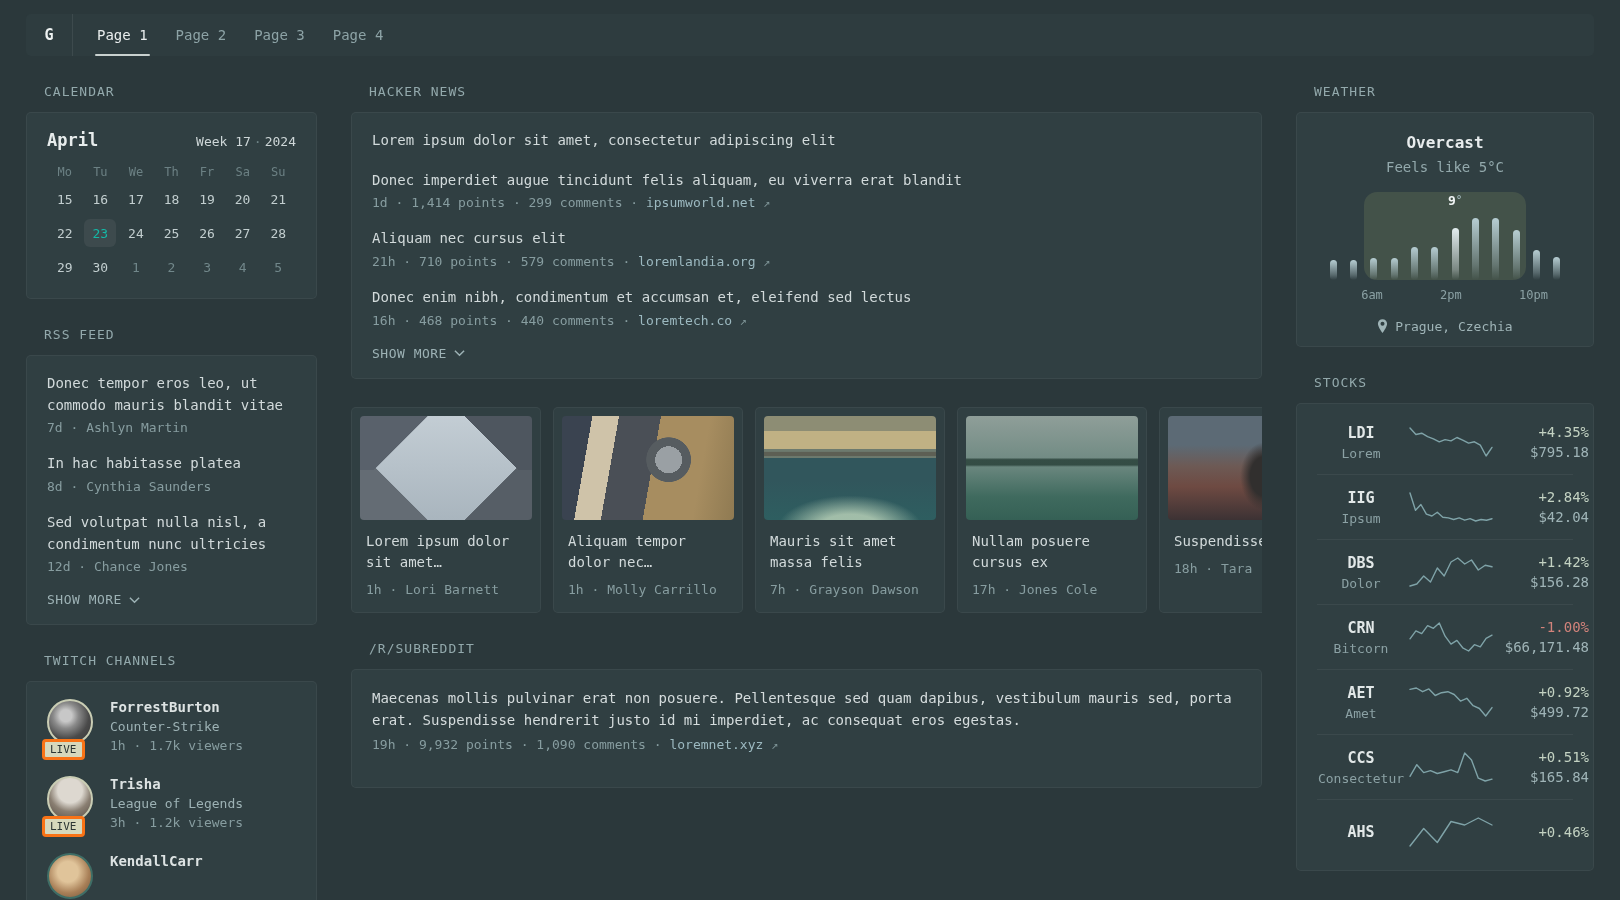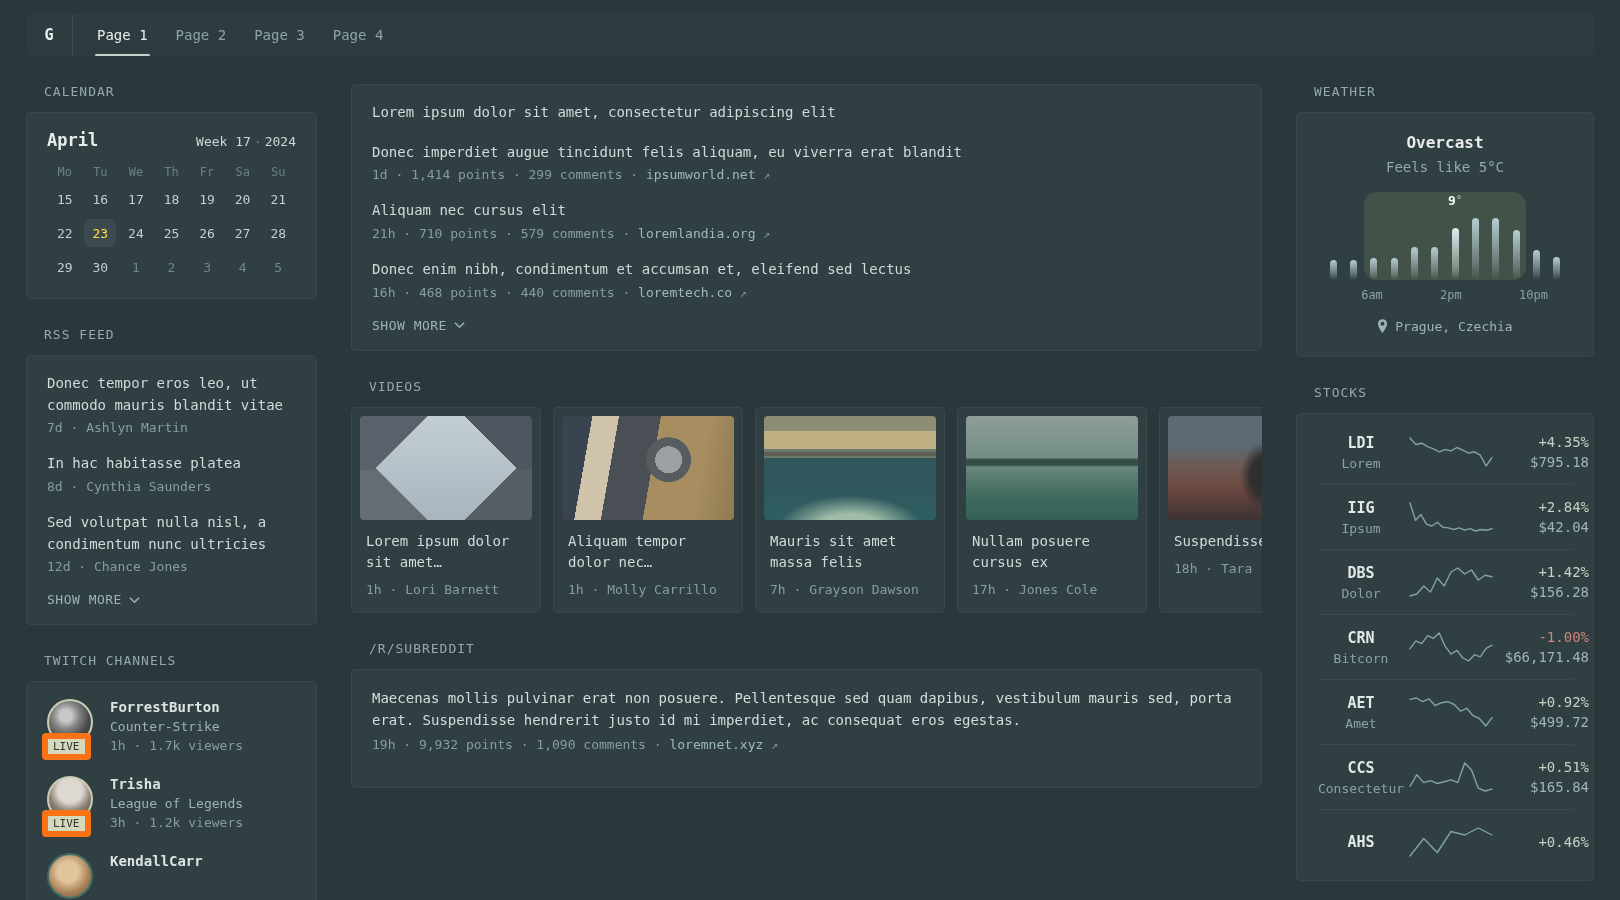--- a/index.html
+++ b/index.html
@@ -40,21 +40,21 @@
   .cal-month { font-size:17px; font-weight:bold; color:#e7ecec; }
   .cal-week { font-size:13px; color:#ced7d8; }
   .cal-week .sep { color:#6f8487; margin:0 3px; }
   .cal-grid { display:grid; grid-template-columns:repeat(7,1fr); row-gap:6px; text-align:center; }
   .cal-dow { font-size:12px; color:#6c8184; padding-bottom:6px; }
   .cal-day { font-size:13px; color:#c2cecf; height:28px;
     display:flex; align-items:center; justify-content:center; }
   .cal-day span { display:flex; align-items:center; justify-content:center;
     width:32px; height:28px; border-radius:6px; }
   .cal-day.muted { color:#71878a; }
-  .cal-day.selected span { background:#3d4a4d; color:#fde047; font-weight:normal; }
+  .cal-day.selected span { background:#3d4a4d; color:#14b8a6; font-weight:normal; }
 
   
   .feed-item { margin-bottom:18px; }
   .feed-title { font-size:14px; line-height:1.55; color:#d2dadb; cursor:pointer; }
   .feed-meta { font-size:13px; color:#879da0; margin-top:4px; }
   .domain { color:#9cb9c0; cursor:pointer; }
   .ext-icon { color:#7d9396; font-size:12px; }
   .show-more { display:flex; align-items:center; gap:7px; font-size:13px;
     letter-spacing:0.5px; color:#9db2b5; cursor:pointer; margin-top:2px; }
   .chev { width:11px; height:8px; }
@@ -62,21 +62,21 @@
   
   .channel { display:flex; gap:15px; margin-bottom:23px; }
   .channel:last-child { margin-bottom:0; }
   .avatar-wrap { position:relative; width:48px; flex:0 0 48px; }
   .avatar { width:46px; height:46px; border-radius:50%; border:2px solid #c9cdb4; }
   .avatar.ring-teal { border-color:#3f6e66; }
   .avatar-1 { background:radial-gradient(circle at 40% 35%, #c8c8c8 0 16%, #8a8a8a 34%, #4a4a4a 62%, #333333 100%); }
   .avatar-2 { background:radial-gradient(circle at 50% 30%, #ddd8d0 0 34%, #8a7f72 58%, #4f463e 100%); }
   .avatar-3 { background:radial-gradient(circle at 45% 40%, #e0c49a 0 30%, #a87f57 62%, #6e5139 100%); }
   .live-badge { position:absolute; left:-5px; bottom:-7px; background:#d6d8bc; color:#2c3634;
-    font-size:11px; padding:1px 5px; border-radius:4px; border:6px solid #f97316; }
+    font-size:11px; padding:1px 5px; border-radius:4px; border:3px solid #f97316; }
   .live-badge:empty { display:none; }
   .channel-name { font-size:14px; font-weight:bold; color:#dde3e3; cursor:pointer; }
   .channel-game { font-size:13px; color:#9db2b5; margin-top:4px; }
   .channel-meta { font-size:13px; color:#879da0; margin-top:4px; }
   .channel-game:empty, .channel-meta:empty { display:none; }
 
   
   .video-row { display:flex; gap:12px; overflow:hidden; }
   .video-card { flex:0 0 190px; background:#303f42; border:1px solid rgba(255,255,255,0.05);
     border-radius:5px; padding:8px 8px 15px; cursor:pointer; }
@@ -102,21 +102,21 @@
     linear-gradient(180deg,#8f9e99 0%, #6f8a82 45%, #3f6a5e 78%, #356055 100%); }
   .thumb-5 { background:
     radial-gradient(ellipse 18% 42% at 56% 58%, #312f2e 0 45%, rgba(0,0,0,0) 78%),
     linear-gradient(180deg,#5c6a75 0 28%, #6d5a55 48%, #6e4a42 68%, #3c3234 100%); }
 
   
   .sub-title { font-size:14px; line-height:1.6; color:#d5dcdd; cursor:pointer; }
   .sub-meta { font-size:13px; color:#879da0; margin-top:5px; }
 
   
-  .weather-card { text-align:center; padding:20px 22px 22px; }
+  .weather-card { text-align:center; padding:20px 22px 12px; }
   .w-cond { font-size:16px; font-weight:bold; color:#e8eced; }
   .w-feels { font-size:14px; color:#93a9ac; margin-top:7px; }
   .w-chart { position:relative; margin:17px 4px 0; height:88px;
     display:grid; grid-template-columns:repeat(12,1fr); align-items:end; }
   .w-day-region { grid-column:3/11; grid-row:1; height:88px;
     background:rgba(186,196,120,0.14); border-radius:13px; }
   .w-bar { grid-row:1; justify-self:center; width:7px; border-radius:4px;
     background:linear-gradient(to bottom,#b6cdd2 0%, rgba(182,205,210,0.3) 75%, rgba(182,205,210,0) 100%); }
   .w-bar.current { background:linear-gradient(to bottom,#e3edef 0%, rgba(227,237,239,0.35) 80%, rgba(227,237,239,0) 100%); }
   .w-temp { position:absolute; top:1px; left:calc(100%/12*6.5); transform:translateX(-50%);
@@ -307,20 +307,21 @@
 
             </div>
           </div>
         </div>
       </div>
     </section>
 
     <section class="col">
 
       <div class="widget">
+        <div class="widget-header">HACKER NEWS</div>
         <div class="card">
           <div class="feed-item">
             <div class="feed-title">Lorem ipsum dolor sit amet, consectetur adipiscing elit</div>
           </div>
           <div class="feed-item">
             <div class="feed-title">Donec imperdiet augue tincidunt felis aliquam, eu viverra erat blandit</div>
             <div class="feed-meta"><span>1d · 1,414 points · 299 comments ·</span> <span class="domain">ipsumworld.net</span> <span class="ext-icon">↗</span></div>
           </div>
           <div class="feed-item">
             <div class="feed-title">Aliquam nec cursus elit</div>
@@ -333,21 +334,20 @@
           <div class="show-more">
             <span>SHOW MORE</span>
             <svg class="chev" viewBox="0 0 12 8" fill="none">
                 <path d="M1 1.5 L6 6.5 L11 1.5" stroke="#9db2b5" stroke-width="1.6" fill="none"></path>
               </svg>
           </div>
         </div>
       </div>
 
       <div class="widget">
-        <div class="widget-header">VIDEOS</div>
         <div class="video-row">
           <div class="video-card">
             <div class="video-thumb thumb-1"></div>
             <div class="video-title">Lorem ipsum dolor sit amet consectetu…</div>
             <div class="video-meta">1h · Lori Barnett</div>
           </div>
           <div class="video-card">
             <div class="video-thumb thumb-2"></div>
             <div class="video-title">Aliquam tempor dolor nec pharetra…</div>
             <div class="video-meta">1h · Molly Carrillo</div>

